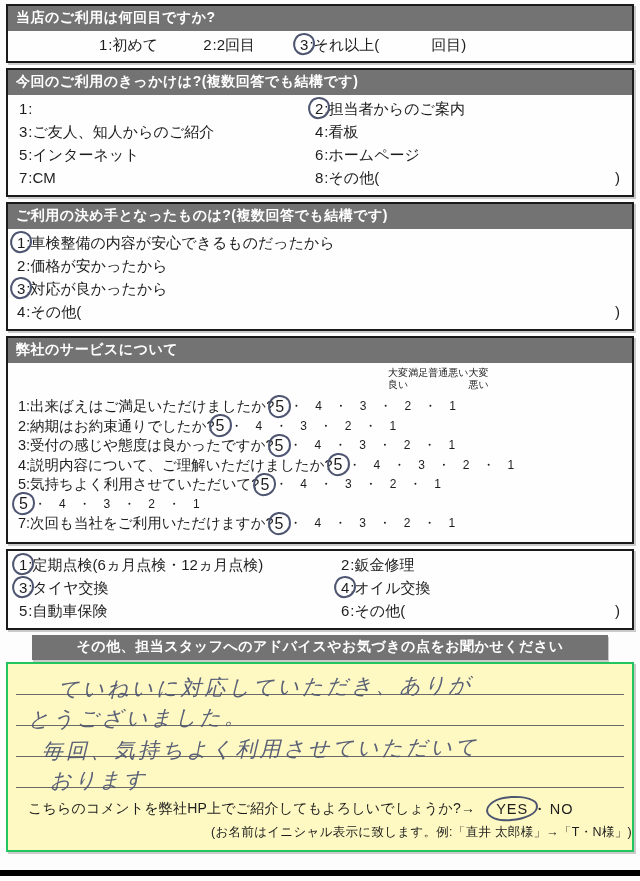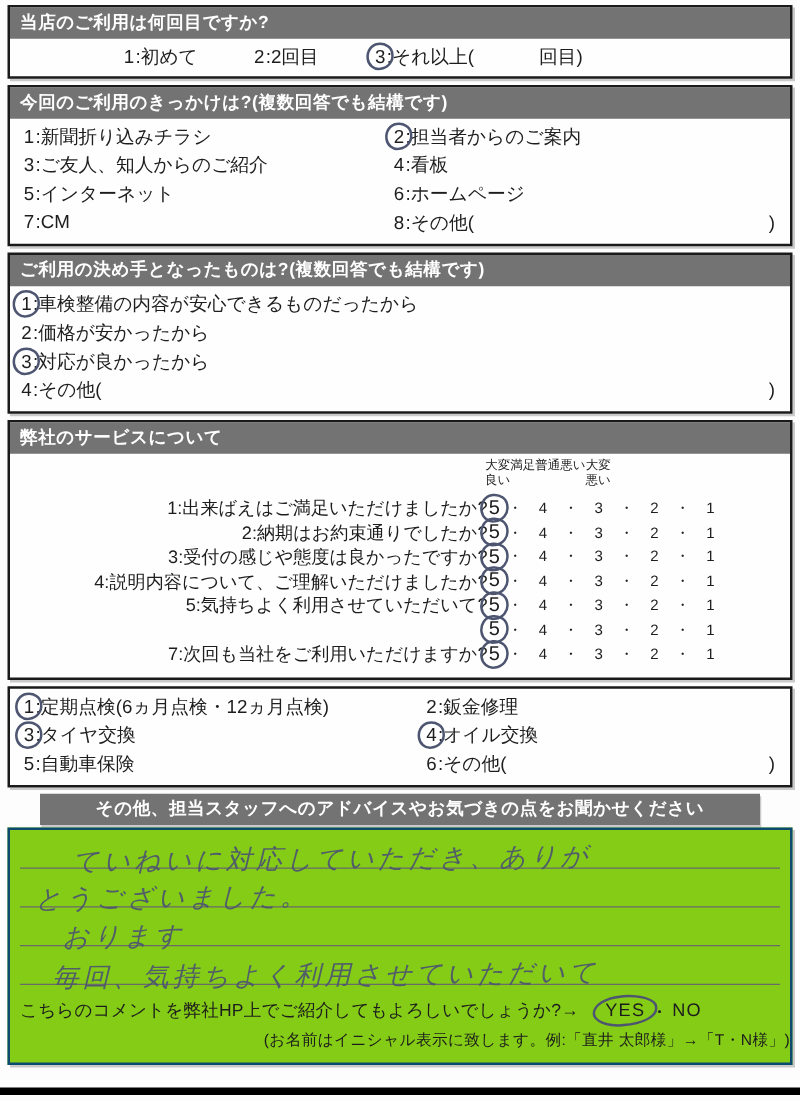--- a/index.html
+++ b/index.html
@@ -47,38 +47,38 @@
   .list { padding:5px 8px 7px; }
   .list .opt { display:flex; margin-bottom:4px; }
   .list .opt:last-child { margin-bottom:0; }
   .list .suffix { margin-left:auto; padding-right:4px; }
 
   
   .svc-content { padding:2px 10px 8px; }
   .scale-row { display:flex; justify-content:flex-end; padding:2px 2px 6px 0; }
   .scale-cells { display:flex; width:232px; justify-content:flex-start; }
   .scale-cell { font-size:10px; line-height:1.2; text-align:center; white-space:pre-line; color:#222; }
-  .q-row { display:flex; align-items:center; justify-content:flex-end; height:19.5px; }
+  .q-row { display:flex; align-items:center; justify-content:flex-start; height:19.5px; }
   .q-label { font-size:14.5px; white-space:nowrap; }
   .q-label span { font-size:14.5px; }
   .ratings { display:flex; align-items:center; width:232px; }
   .rate-sel { font-size:16px; font-weight:500; }
   .rate-rest { font-size:12px; letter-spacing:13px; padding-left:5px; white-space:nowrap; }
 
   
-  .comment-box { border:2px solid #0c4a6e; background:#84cc16; box-shadow:2px 2px 0 rgba(140,140,140,.45); margin-bottom:18px; }
+  .comment-box { border:2px solid #22c55e; background:#fef9c3; box-shadow:2px 2px 0 rgba(140,140,140,.45); margin-bottom:18px; }
   .ruled { height:31px; margin:0 8px; border-bottom:1.5px solid #6a6a6a; position:relative; overflow:visible; }
   .hw {
     position:absolute; bottom:-7px; color:var(--ink);
     font-family:"DejaVu Sans",sans-serif; font-style:italic; font-weight:500;
     font-size:21px; letter-spacing:3px; white-space:nowrap; transform:rotate(-.6deg);
     opacity:.92;
   }
   .hw1 { left:42px; } .hw2 { left:12px; } .hw3 { left:26px; } .hw4 { left:34px; }
-  .permission { display:flex; align-items:center; font-size:14px; padding:12px 8px 2px 8px; white-space:nowrap; }
+  .permission { display:flex; align-items:center; font-size:14px; padding:12px 8px 2px 20px; white-space:nowrap; }
   .permission .q-text { letter-spacing:.2px; }
   .yes-c { margin-left:20px; font-size:14.5px; letter-spacing:1px; }
   .sep { margin:0 3px; font-size:14.5px; }
   .no-lbl { font-size:14.5px; letter-spacing:1px; }
   .note { font-size:12.5px; text-align:right; padding:3px 0 9px; letter-spacing:.3px; }
 
   
   .thick-line { height:6px; background:#000; margin:3px -6px 7px -6px; }
 </style>
 </head>
@@ -108,21 +108,20 @@
       </span>
     </div>
   </section>
 
   <section class="box">
     <div class="bar">今回のご利用のきっかけは?(複数回答でも結構です)</div>
     <div class="grid2">
       <span class="opt">
         <span class="num circlable">1</span>
           <span class="colon">:</span>
-          <span class="lbl">新聞折り込みチラシ</span>
       </span>
       <span class="opt">
         <span class="num circlable circled">2</span>
           <span class="colon">:</span>
           <span class="lbl">担当者からのご案内</span>
       </span>
       <span class="opt">
         <span class="num circlable">3</span>
           <span class="colon">:</span>
           <span class="lbl">ご友人、知人からのご紹介</span>
@@ -288,24 +287,24 @@
   <section>
     <div class="bar center narrow">その他、担当スタッフへのアドバイスやお気づきの点をお聞かせください</div>
     <div class="comment-box">
       <div class="ruled">
           <span class="hw hw1">ていねいに対応していただき、ありが</span>
         </div>
       <div class="ruled">
           <span class="hw hw2">とうございました。</span>
         </div>
       <div class="ruled">
+          <span class="hw hw3">毎回、気持ちよく利用させていただいて</span>
+        </div>
+      <div class="ruled">
           <span class="hw hw4">おります</span>
-        </div>
-      <div class="ruled">
-          <span class="hw hw3">毎回、気持ちよく利用させていただいて</span>
         </div>
       <div class="permission">
         <span class="q-text">こちらのコメントを弊社HP上でご紹介してもよろしいでしょうか?→</span>
         <span class="yes-c circlable circled">YES</span>
         <span class="sep">・</span>
         <span class="no-lbl">NO</span>
       </div>
       <div class="note">(お名前はイニシャル表示に致します。例:「直井 太郎様」→「T・N様」)</div>
     </div>
   </section>

